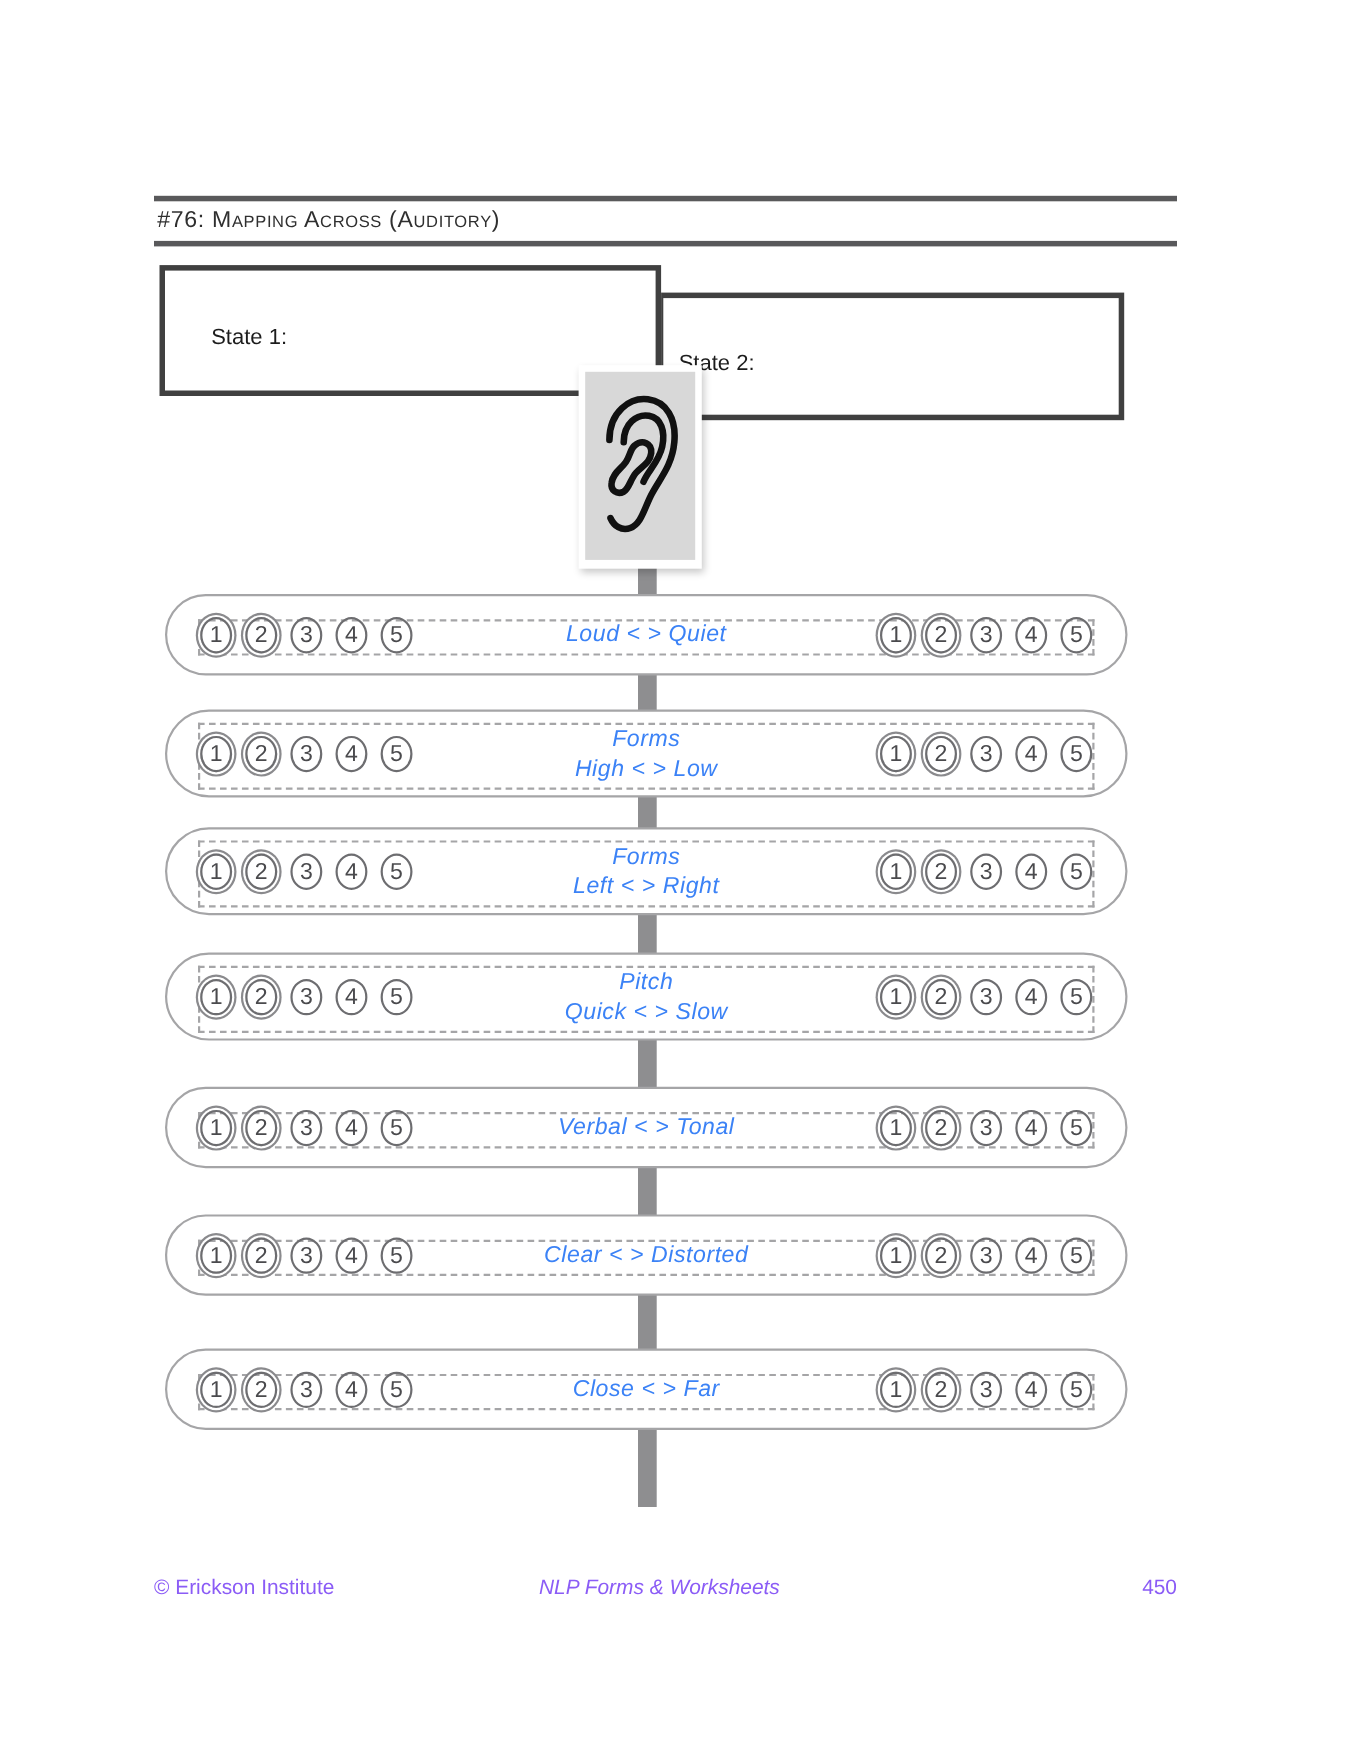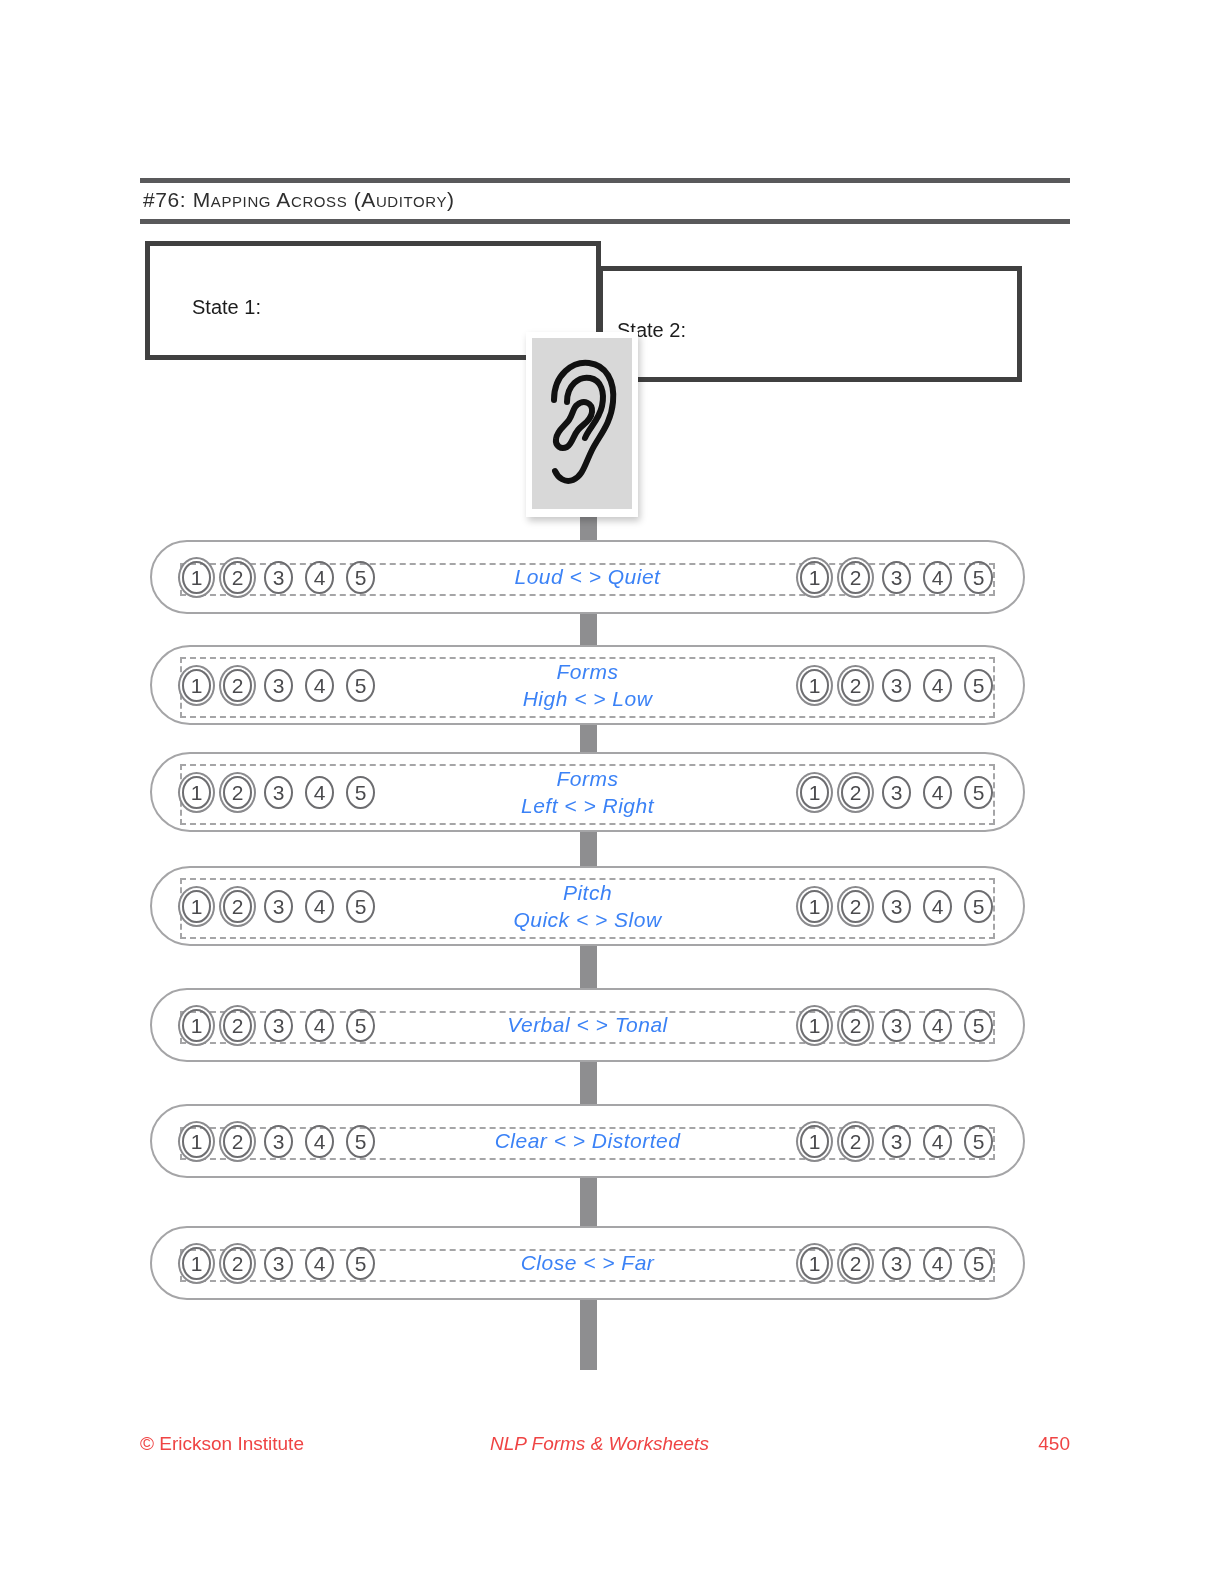--- a/index.html
+++ b/index.html
@@ -207,21 +207,21 @@
   }
 
   
   .footer {
     position: absolute;
     left: 138px;
     top: 1433px;
     width: 930px;
     height: 26px;
     font-size: 19px;
-    color: #ef4444;
+    color: #8b5cf6;
   }
   .footer .f-left   { position: absolute; left: 0;     top: 0; }
   .footer .f-center { position: absolute; left: 350px; top: 0; font-style: italic; }
   .footer .f-right  { position: absolute; right: 0;    top: 0; }
 </style>
 </head>
 <body>
 
 <div class="page">
 

